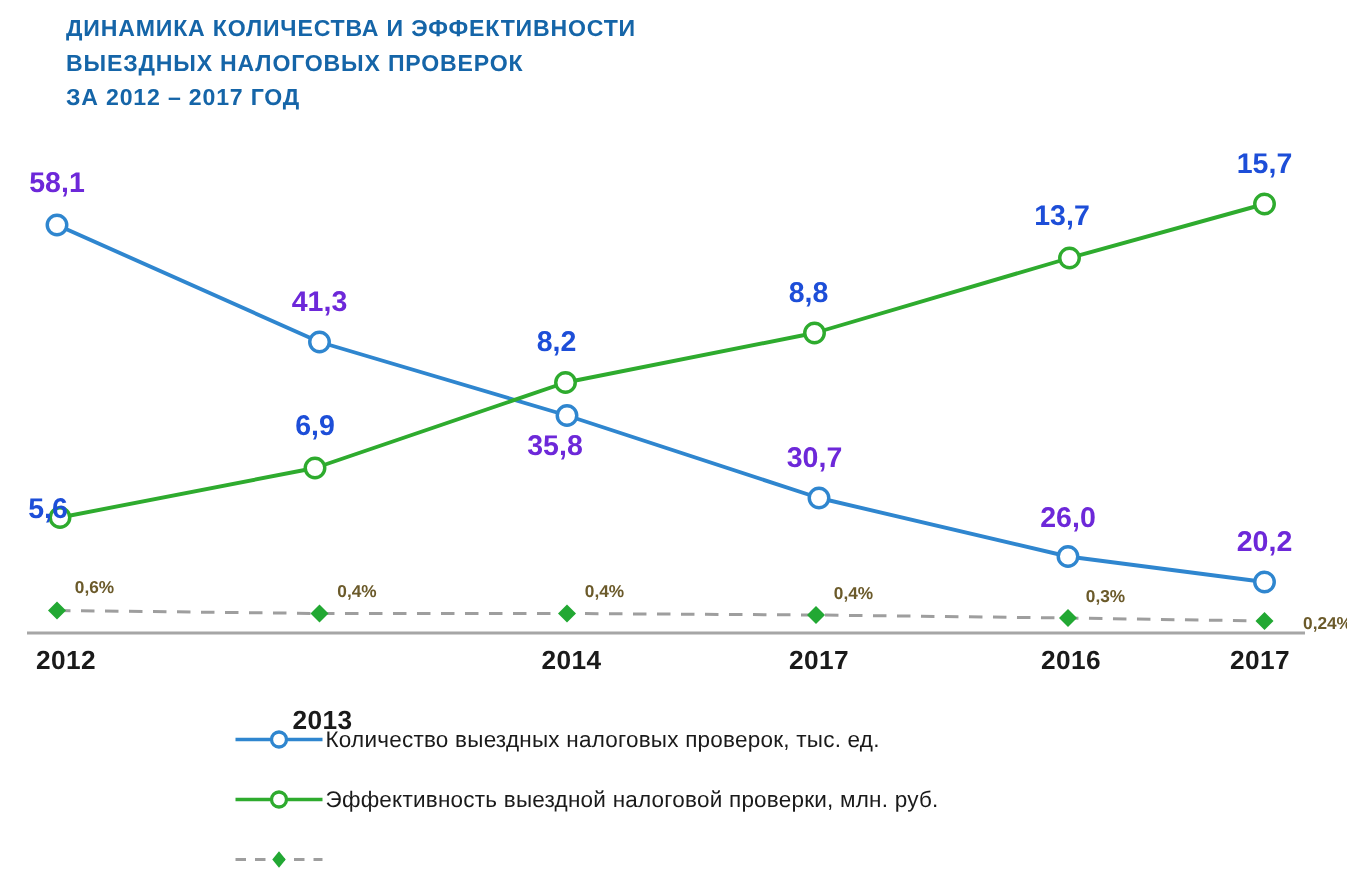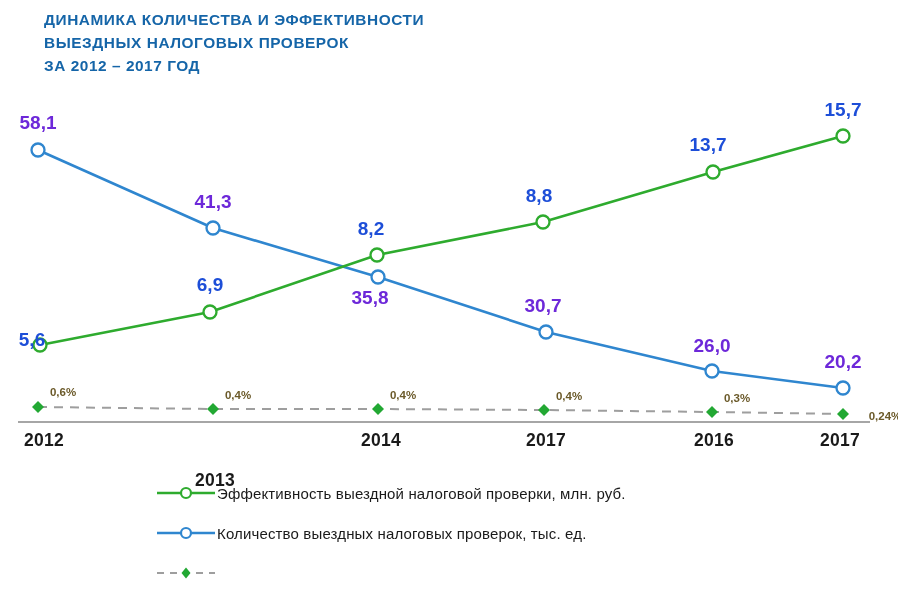--- a/index.html
+++ b/index.html
@@ -174,35 +174,35 @@
       <div class="xtick" style="left: 546px;">2017</div>
       <div class="xtick" style="left: 714px;">2016</div>
       <div class="xtick" style="left: 840px;">2017</div>
     </div>
 
   <div class="legend">
 
     <div class="legend-row">
       <span class="legend-key">
         <svg width="62" height="16" viewBox="0 0 62 16">
+          <line x1="2" y1="8" x2="60" y2="8" stroke="#2f86cf" stroke-width="2.4"></line>
+          <circle cx="31" cy="8" r="5" fill="#ffffff" stroke="#2f86cf" stroke-width="2.2"></circle>
+        </svg>
+      </span>
+      <span class="legend-label">Количество выездных налоговых проверок, тыс. ед.</span>
+    </div>
+
+    <div class="legend-row">
+      <span class="legend-key">
+        <svg width="62" height="16" viewBox="0 0 62 16">
           <line x1="2" y1="8" x2="60" y2="8" stroke="#2eab2e" stroke-width="2.4"></line>
           <circle cx="31" cy="8" r="5" fill="#ffffff" stroke="#2eab2e" stroke-width="2.2"></circle>
         </svg>
       </span>
       <span class="legend-label">Эффективность выездной  налоговой  проверки, млн. руб.</span>
-    </div>
-
-    <div class="legend-row">
-      <span class="legend-key">
-        <svg width="62" height="16" viewBox="0 0 62 16">
-          <line x1="2" y1="8" x2="60" y2="8" stroke="#2f86cf" stroke-width="2.4"></line>
-          <circle cx="31" cy="8" r="5" fill="#ffffff" stroke="#2f86cf" stroke-width="2.2"></circle>
-        </svg>
-      </span>
-      <span class="legend-label">Количество выездных налоговых проверок, тыс. ед.</span>
     </div>
 
     <div class="legend-row">
       <span class="legend-key">
         <svg width="62" height="16" viewBox="0 0 62 16">
           <line x1="2" y1="8" x2="60" y2="8" stroke="#9e9e9e" stroke-width="2" stroke-dasharray="7 6"></line>
           <polygon points="31,2.5 35.5,8 31,13.5 26.5,8" fill="#22a833"></polygon>
         </svg>
       </span>
     </div>

